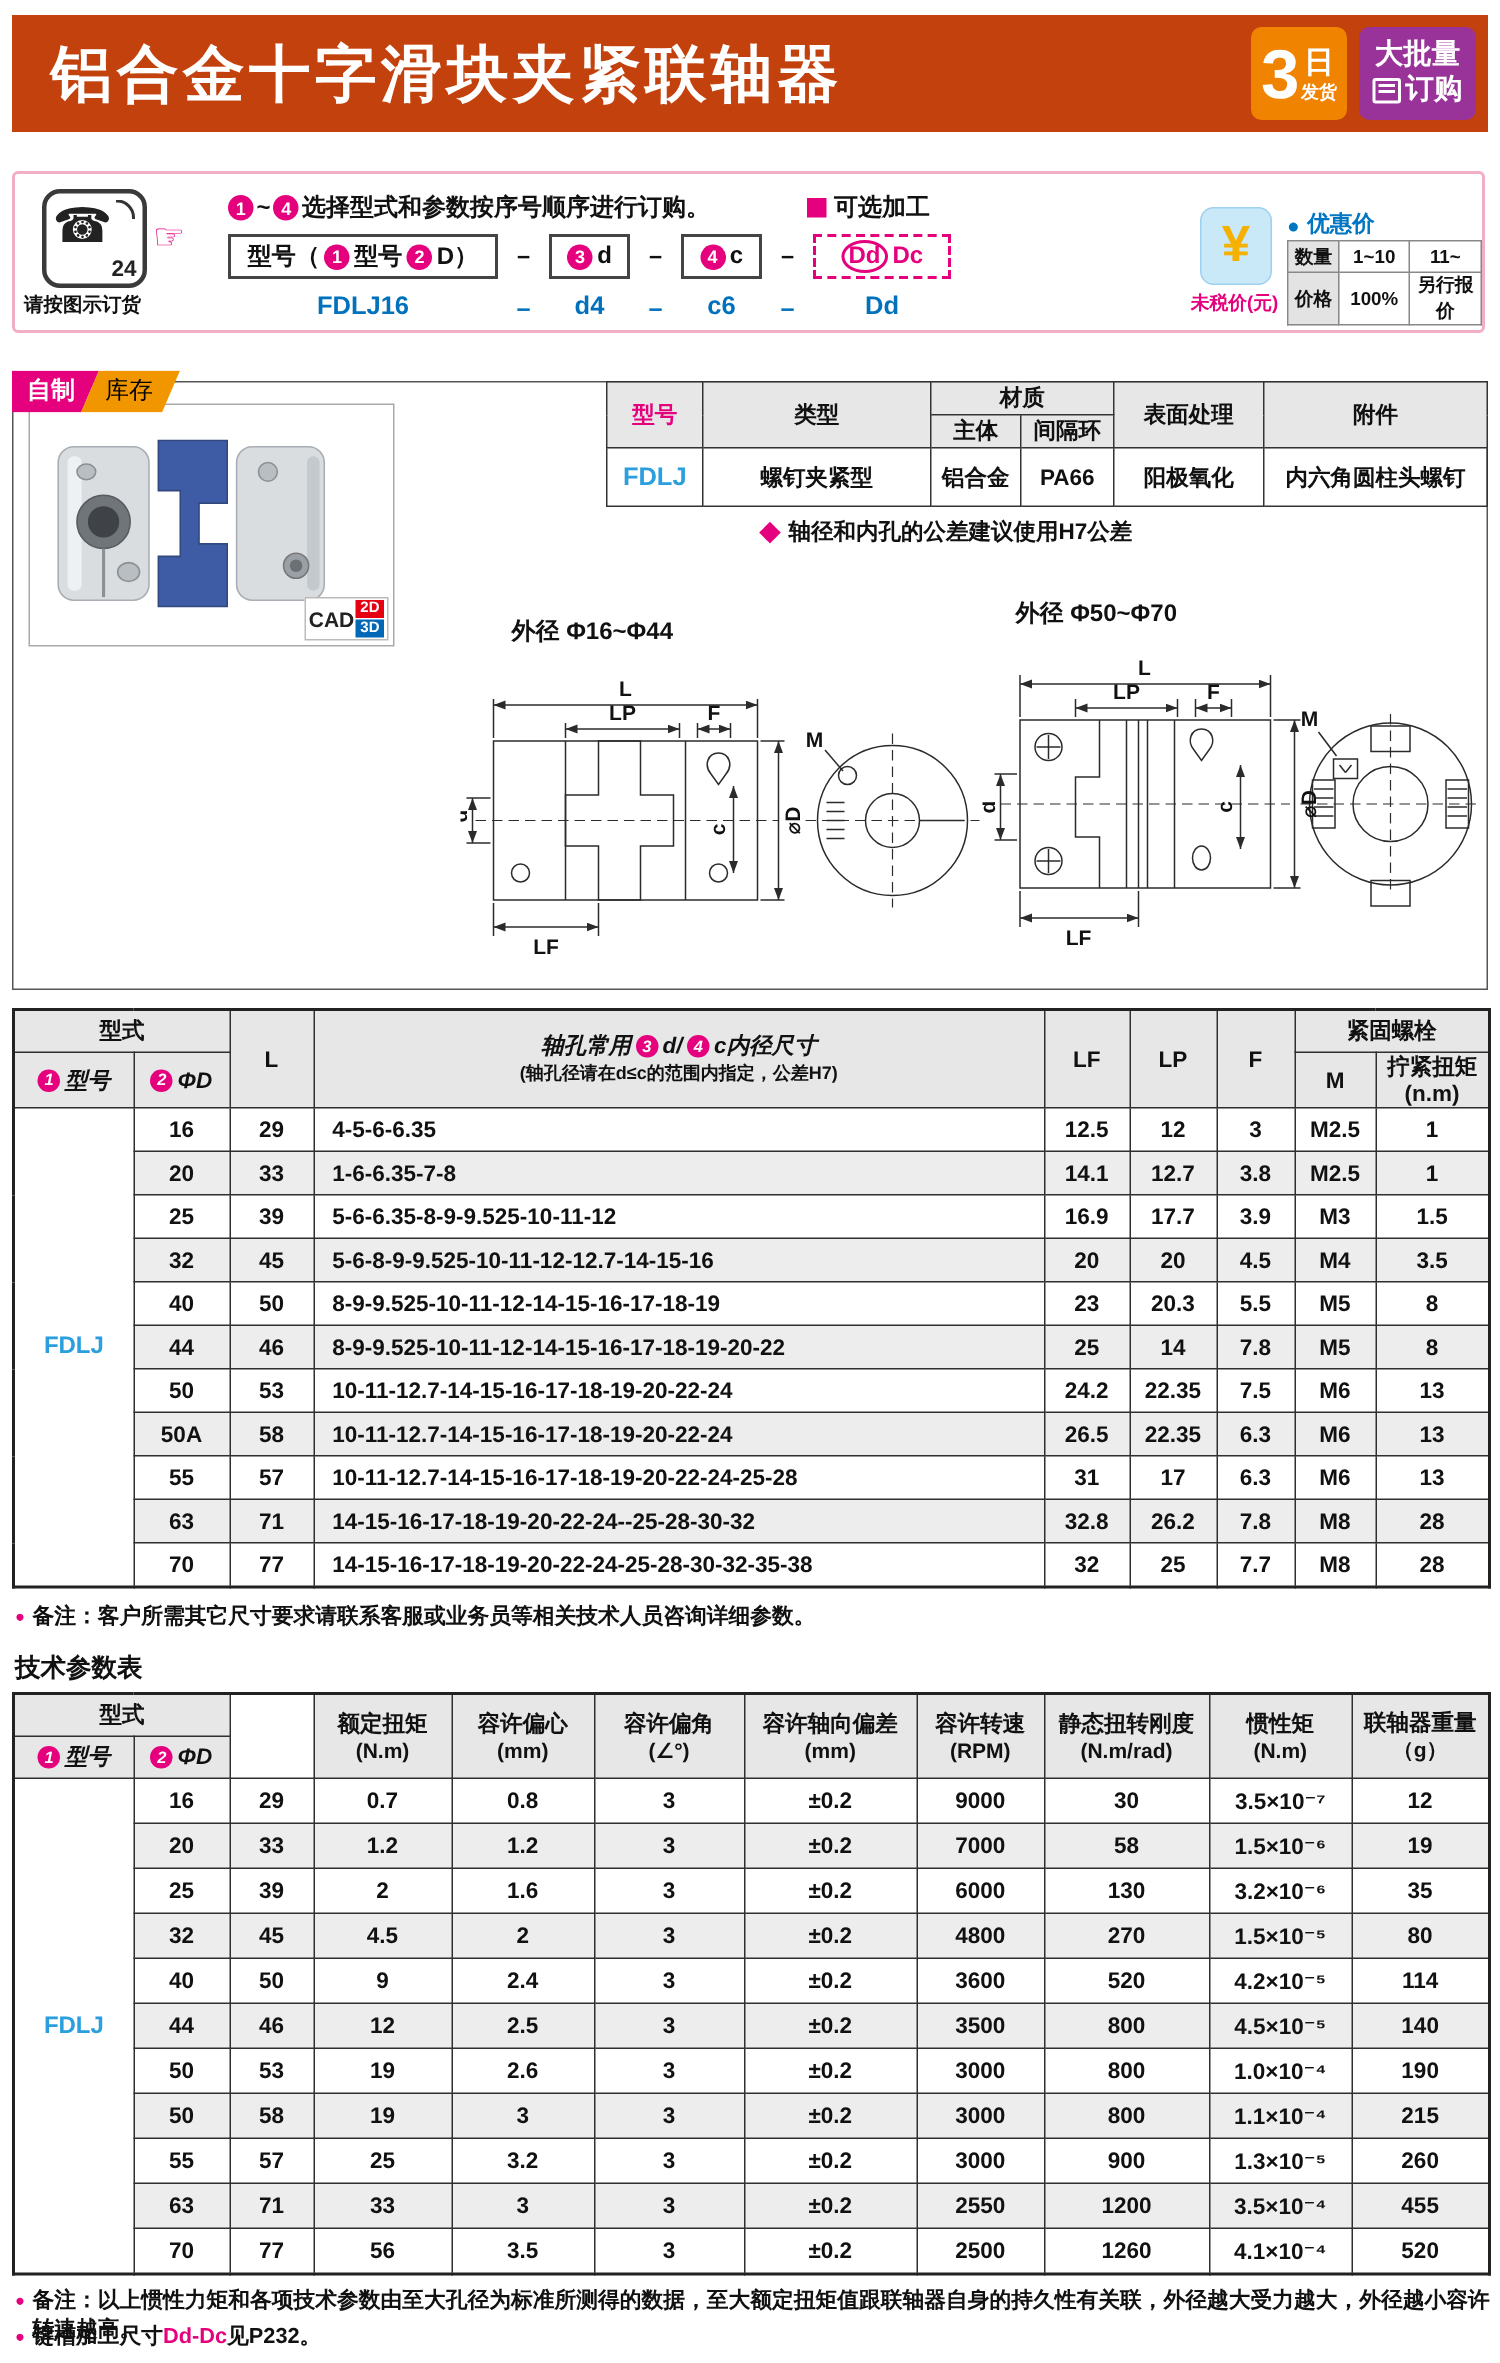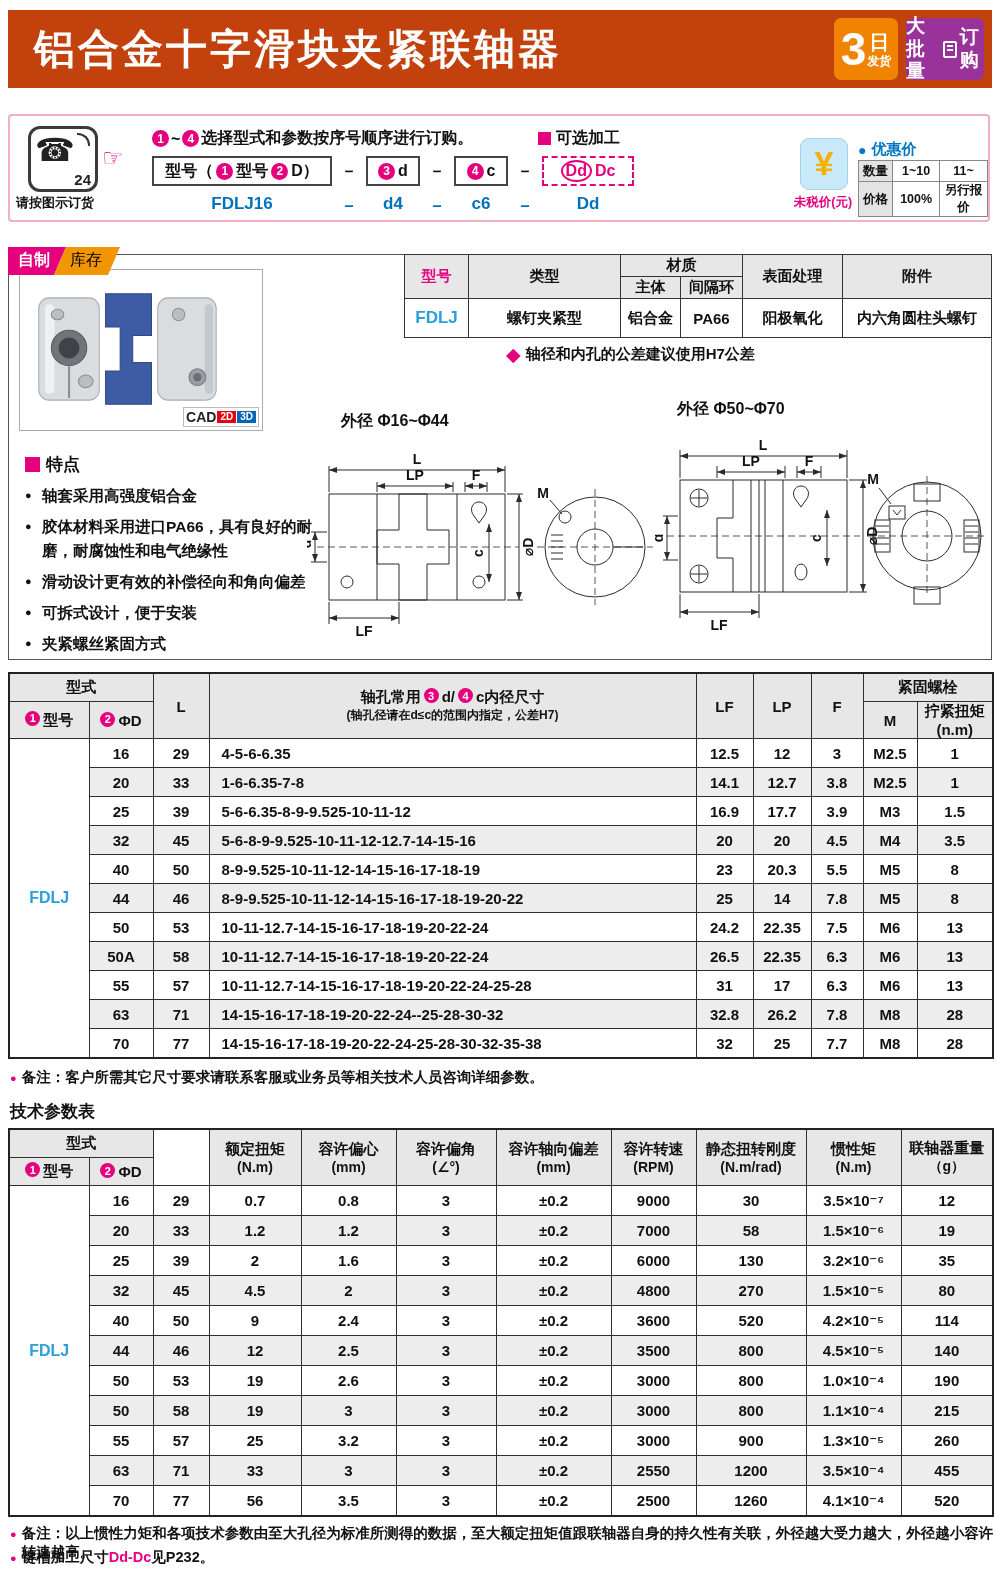--- a/index.html
+++ b/index.html
@@ -6,21 +6,21 @@
   .page{position:relative;width:1000px;height:1575px;background:#fff;overflow:hidden;
         font-family:"Liberation Sans","DejaVu Sans",sans-serif;color:#111;}
   
   .hdr{position:absolute;left:8px;top:10px;width:984px;height:78px;background:#c2410c;display:flex;align-items:center;}
   .hdr-title{flex:1;color:#fff;font-size:41px;font-weight:bold;padding-left:26px;letter-spacing:3px;}
   .badge-days{width:64px;height:62px;background:#f08300;border-radius:7px;margin-right:8px;display:flex;align-items:center;justify-content:center;color:#fff;}
   .bd-num{font-size:46px;font-weight:bold;line-height:1;}
   .bd-col{display:flex;flex-direction:column;align-items:center;margin-left:1px;}
   .bd-unit{font-size:20px;font-weight:bold;line-height:1;}
   .bd-sub{font-size:12px;font-weight:bold;line-height:1;margin-top:3px;}
-  .badge-bulk{width:78px;height:62px;background:#99339a;border-radius:7px;margin-right:8px;display:flex;flex-direction:row;align-items:center;justify-content:center;color:#fff;font-weight:bold;}
+  .badge-bulk{width:78px;height:62px;background:#99339a;border-radius:7px;margin-right:8px;display:flex;flex-direction:column;align-items:center;justify-content:center;color:#fff;font-weight:bold;}
   .bb-l1{font-size:19px;line-height:1.2;}
   .bb-l2{font-size:19px;line-height:1.2;display:flex;align-items:center;gap:3px;}
   .bb-icon{width:15px;height:13px;border:2px solid #fff;border-radius:2px;position:relative;display:inline-block;}
   .bb-icon::before{content:"";position:absolute;left:2px;right:2px;top:2px;height:2px;background:#fff;box-shadow:0 4px 0 #fff;}
   
   .order{position:absolute;left:8px;top:114px;width:978px;height:104px;border:2px solid #f2aec5;border-radius:4px;background:#fff;}
   .phone{position:absolute;left:18px;top:10px;width:64px;height:60px;border:3px solid #3a3a3a;border-radius:12px;}
   .phone-glyph{position:absolute;left:4px;top:2px;font-size:32px;color:#222;}
   .phone-24{position:absolute;right:4px;bottom:1px;font-size:15px;font-weight:bold;color:#222;}
   .phone-wave{position:absolute;right:5px;top:4px;width:11px;height:11px;border:2px solid #333;border-left:none;border-bottom:none;border-radius:0 12px 0 0;}
@@ -49,21 +49,21 @@
   .price-tbl td.lab{background:#e3e3e3;width:36px;}
   .price-tbl td.c1{width:46px;} .price-tbl td.c2{width:52px;}
   
   .prod{position:absolute;left:8px;top:254px;width:982px;height:404px;border:1px solid #555;}
   .prod-badges{position:absolute;left:-1px;top:-8px;display:flex;z-index:3;}
   .b-self{background:#e5007e;color:#fff;font-weight:bold;font-size:16px;padding:3px 16px 4px 10px;clip-path:polygon(0 0,100% 0,calc(100% - 12px) 100%,0 100%);}
   .b-stock{background:#f29600;color:#000000;font-weight:normal;font-size:16px;padding:3px 18px 4px 16px;margin-left:-12px;clip-path:polygon(12px 0,100% 0,calc(100% - 12px) 100%,0 100%);}
   .photo{position:absolute;left:10px;top:14px;width:242px;height:160px;border:1px solid #aaa;background:#fff;}
   .cad{position:absolute;right:3px;bottom:3px;display:flex;align-items:center;border:1px solid #bbb;background:#fff;padding:1px 2px;gap:1px;}
   .cad-txt{font-weight:bold;font-size:14px;color:#222;}
-  .cad-col{display:flex;flex-direction:row;gap:1px;}
+  .cad-col{display:flex;flex-direction:column;gap:1px;}
   .cad-2d{background:#e60012;color:#fff;font-size:10px;font-weight:bold;padding:0 3px;line-height:1.2;}
   .cad-3d{background:#0068b7;color:#fff;font-size:10px;font-weight:bold;padding:0 3px;line-height:1.2;}
   .spec{position:absolute;right:-1px;top:-1px;border-collapse:collapse;table-layout:fixed;}
   .spec th,.spec td{border:1px solid #333;text-align:center;font-size:15px;padding:0;}
   .spec th{background:#e7e7e7;height:21px;font-weight:bold;}
   .spec td{height:38px;font-weight:bold;}
   .spec .pk{color:#e5007e;}
   .spec .series{color:#2b9fdd;font-size:17px;}
   .tol-note{position:absolute;left:497px;top:88px;font-size:15px;font-weight:bold;display:flex;align-items:center;gap:5px;}
   .diamond{color:#e5007e;font-size:19px;}
@@ -84,21 +84,21 @@
   .dtab th,.dtab td{border:1px solid #2f2f2f;text-align:center;padding:0;}
   .dtab th{background:#e7e7e7;font-size:15px;font-weight:bold;height:27px;}
   .dtab td{font-size:15px;font-weight:bold;height:28px;}
   .t1{top:672px;} .t1 td{height:28px;}
   .t2{top:1128px;} .t2 td{height:29px;}
   .dtab tbody tr:nth-child(even) td{background:#ededed;}
   .dtab tbody tr:nth-child(odd) td{background:#fff;}
   .dtab td.series{color:#2b9fdd;font-size:16px;background:#fff !important;}
   .dtab td.bores{text-align:left;padding-left:12px;}
   .hsub{font-size:12px;font-weight:bold;}
-  .hflex{display:flex;justify-content:center;gap:3px;font-weight:bold;}
+  .hflex{display:flex;align-items:center;justify-content:center;gap:3px;font-weight:bold;font-style:italic;}
   .cnum.sm{width:15px;height:15px;font-size:11px;}
   .t2 th .u{font-size:14px;}
   .t2 th.blank{background:#fff;border-top:1px solid #fff;}
   
   .note{position:absolute;left:10px;font-size:14.5px;font-weight:bold;display:flex;align-items:flex-start;gap:5px;}
   .note .dot{color:#e5007e;font-size:11px;line-height:20px;}
   .n1{top:1068px;} .tech-title{position:absolute;left:10px;top:1100px;font-size:17px;font-weight:bold;}
   .n2{top:1524px;} .n3{top:1548px;}
   .pk-inline{color:#e5007e;}
   svg text{font-family:"Liberation Sans","DejaVu Sans",sans-serif;}
@@ -266,33 +266,20 @@
         <td>内六角圆柱头螺钉</td>
       </tr>
     </tbody>
       </table>
 
     <div class="tol-note">
       <span class="diamond">◆</span>
       <span>轴径和内孔的公差建议使用H7公差</span>
     </div>
 
-    <div class="features">
-      <div class="feat-title">
-        <span class="sq"></span>
-        <span>特点</span>
-      </div>
-      <ul>
-        <li>轴套采用高强度铝合金</li>
-        <li>胶体材料采用进口PA66，具有良好的耐磨，耐腐蚀性和电气绝缘性</li>
-        <li>滑动设计更有效的补偿径向和角向偏差</li>
-        <li>可拆式设计，便于安装</li>
-        <li>夹紧螺丝紧固方式</li>
-      </ul>
-    </div>
 
     <div class="draw d1">
       <div class="draw-cap">外径 Φ16~Φ44</div>
       <svg width="358" height="222" viewBox="0 0 358 222">
         <defs>
           <marker id="aA" markerWidth="10" markerHeight="8" refX="8" refY="3" orient="auto-start-reverse">
             <path d="M0,0 L8,3 L0,6 Z" fill="#2b2b2b"></path>
           </marker>
         </defs>
         <g stroke="#2b2b2b" fill="none" stroke-width="1">

